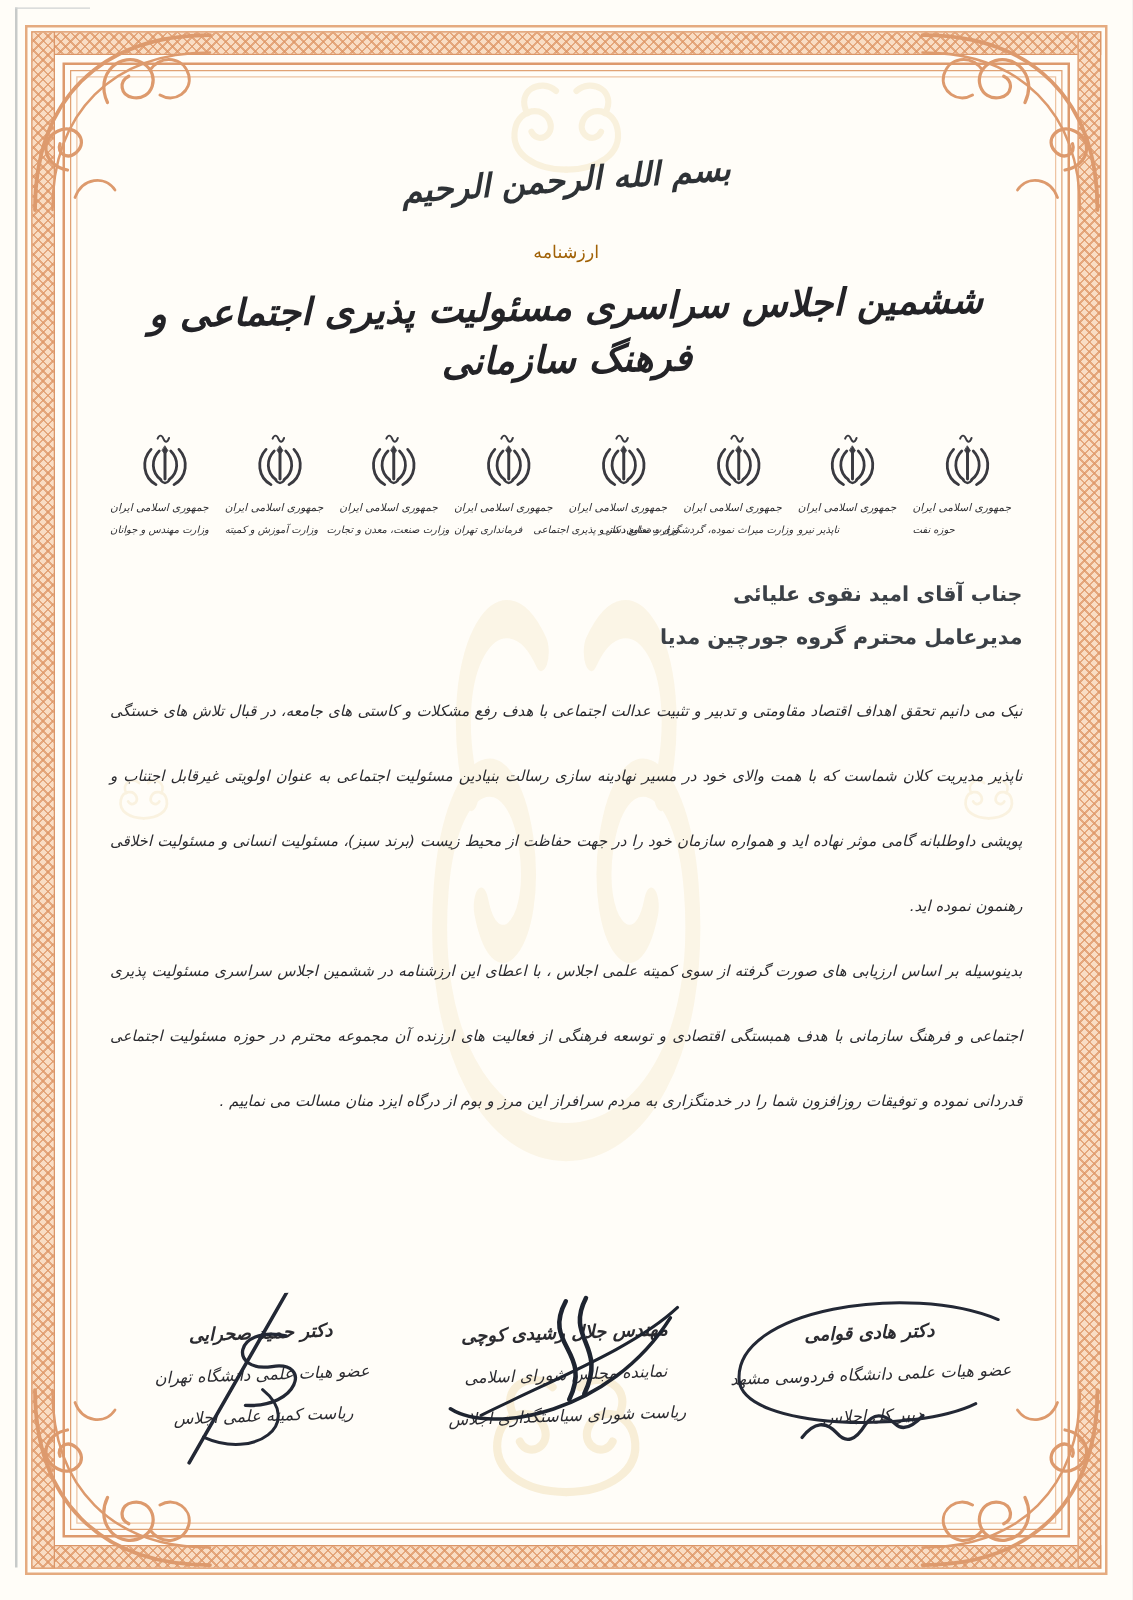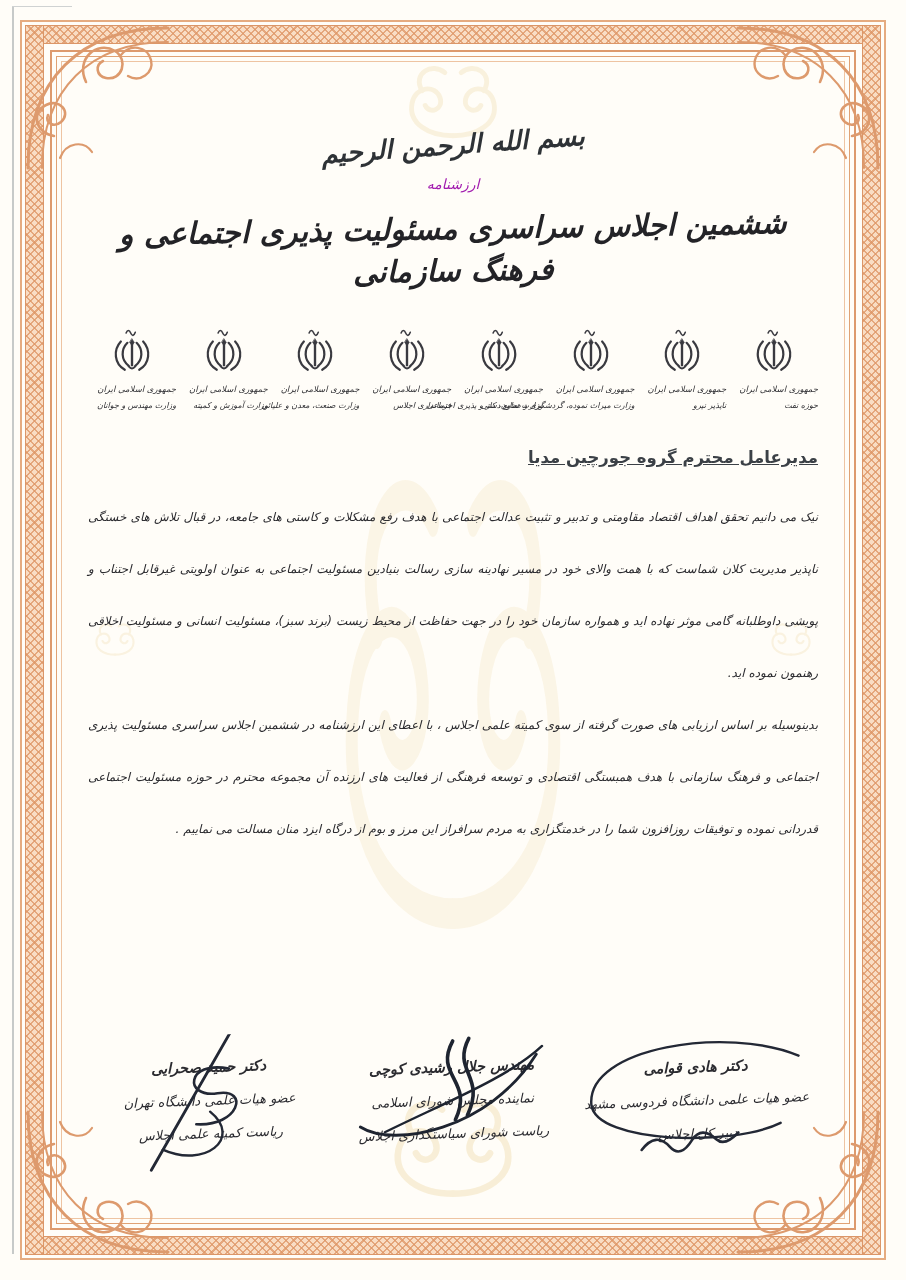--- a/index.html
+++ b/index.html
@@ -40,32 +40,32 @@
   .wm-center{left:153px;top:430px;width:600px;height:560px;opacity:.30;}
   .wm-bottom{left:283px;bottom:70px;width:340px;height:120px;}
   .wm-top{left:303px;top:58px;width:300px;height:90px;opacity:.45;}
   .wm-left{left:60px;top:480px;width:110px;height:320px;opacity:.4;}
   .wm-right{right:60px;top:480px;width:110px;height:320px;opacity:.4;}
 
   
   .content{position:absolute;left:88px;right:88px;top:96px;bottom:78px;}
   .bismillah{margin-top:34px;text-align:center;font-size:26px;font-weight:bold;
     font-style:italic;color:#2e3236;transform:rotate(-4deg);letter-spacing:1px;}
-  .doc-type{text-align:center;color:#a21caf;font-size:14px;font-style:italic;margin-top:16px;}
+  .doc-type{text-align:center;color:#a16207;font-size:14px;margin-top:34px;}
   .title{text-align:center;font-size:30px;font-weight:bold;font-style:italic;color:#232327;
     margin-top:16px;line-height:1.4;transform:rotate(-1deg);}
 
   .emblems{display:flex;justify-content:space-between;margin-top:36px;}
-  .emblem{width:88px;text-align:right;flex:0 0 88px;}
+  .emblem{width:88px;text-align:left;flex:0 0 88px;}
   .emblem svg{width:42px;height:48px;display:block;margin:0 auto;}
   .emblem .l1{font-size:8.5px;font-style:italic;color:#2f2f33;margin-top:8px;white-space:nowrap;}
   .emblem .l2{font-size:8px;font-style:italic;color:#2f2f33;margin-top:7px;white-space:nowrap;}
 
   .recipient{margin-top:38px;text-align:right;font-weight:bold;color:#3b4046;font-size:16.5px;}
-  .recipient .r2{margin-top:15px;text-decoration:underline;}
+  .recipient .r2{margin-top:15px;}
 
   .body-text{margin-top:24px;font-size:12px;font-style:italic;color:#2b2b2f;
     line-height:52px;text-align:justify;text-align-last:right;}
   .body-text p{margin:0;}
 
   .signatures{position:absolute;left:0;right:0;bottom:52px;display:flex;justify-content:space-between;}
   .sig{position:relative;width:252px;text-align:center;font-style:italic;font-size:13px;
     color:#2b2b30;transform:rotate(-2deg);line-height:2.5;}
   .sig .name{font-size:14.5px;font-weight:bold;}
   .scrawl{position:absolute;inset:-14px -6px -26px -6px;pointer-events:none;}
@@ -185,46 +185,47 @@
             <use href="#iran-emblem"></use>
           </svg>
         <div class="l1">جمهوری اسلامی ایران</div>
         <div class="l2">وزارت تعاون، کار و پذیری اجتماعی</div>
       </div>
       <div class="emblem">
         <svg>
             <use href="#iran-emblem"></use>
           </svg>
         <div class="l1">جمهوری اسلامی ایران</div>
-        <div class="l2">فرمانداری اجلاس</div>
-      </div>
-      <div class="emblem">
-        <svg>
-            <use href="#iran-emblem"></use>
-          </svg>
-        <div class="l1">جمهوری اسلامی ایران</div>
-        <div class="l2">وزارت صنعت، معدن و علیائی</div>
+        <div class="l2">فرمانداری تهران</div>
+      </div>
+      <div class="emblem">
+        <svg>
+            <use href="#iran-emblem"></use>
+          </svg>
+        <div class="l1">جمهوری اسلامی ایران</div>
+        <div class="l2">وزارت صنعت، معدن و تجارت</div>
       </div>
       <div class="emblem">
         <svg>
             <use href="#iran-emblem"></use>
           </svg>
         <div class="l1">جمهوری اسلامی ایران</div>
         <div class="l2">وزارت آموزش و کمیته</div>
       </div>
       <div class="emblem">
         <svg>
             <use href="#iran-emblem"></use>
           </svg>
         <div class="l1">جمهوری اسلامی ایران</div>
         <div class="l2">وزارت مهندس و جوانان</div>
       </div>
     </div>
 
     <div class="recipient">
+      <div class="r1">جناب آقای امید نقوی علیائی</div>
       <div class="r2">مدیرعامل محترم گروه جورچین مدیا</div>
     </div>
 
     <div class="body-text">
       <p>نیک می دانیم تحقق اهداف اقتصاد مقاومتی و تدبیر و تثبیت عدالت اجتماعی با هدف رفع مشکلات و کاستی های جامعه، در قبال تلاش های خستگی ناپذیر مدیریت کلان شماست که با همت والای خود در مسیر نهادینه سازی رسالت بنیادین مسئولیت اجتماعی به عنوان اولویتی غیرقابل اجتناب و پویشی داوطلبانه گامی موثر نهاده اید و همواره سازمان خود را در جهت حفاظت از محیط زیست (برند سبز)، مسئولیت انسانی و مسئولیت اخلاقی رهنمون نموده اید.</p>
       <p>بدینوسیله بر اساس ارزیابی های صورت گرفته از سوی کمیته علمی اجلاس ، با اعطای این ارزشنامه در ششمین اجلاس سراسری مسئولیت پذیری اجتماعی و فرهنگ سازمانی با هدف همبستگی اقتصادی و توسعه فرهنگی از فعالیت های ارزنده آن مجموعه محترم در حوزه مسئولیت اجتماعی قدردانی نموده و توفیقات روزافزون شما را در خدمتگزاری به مردم سرافراز این مرز و بوم از درگاه ایزد منان مسالت می نماییم .</p>
     </div>
 
     <div class="signatures">
 

